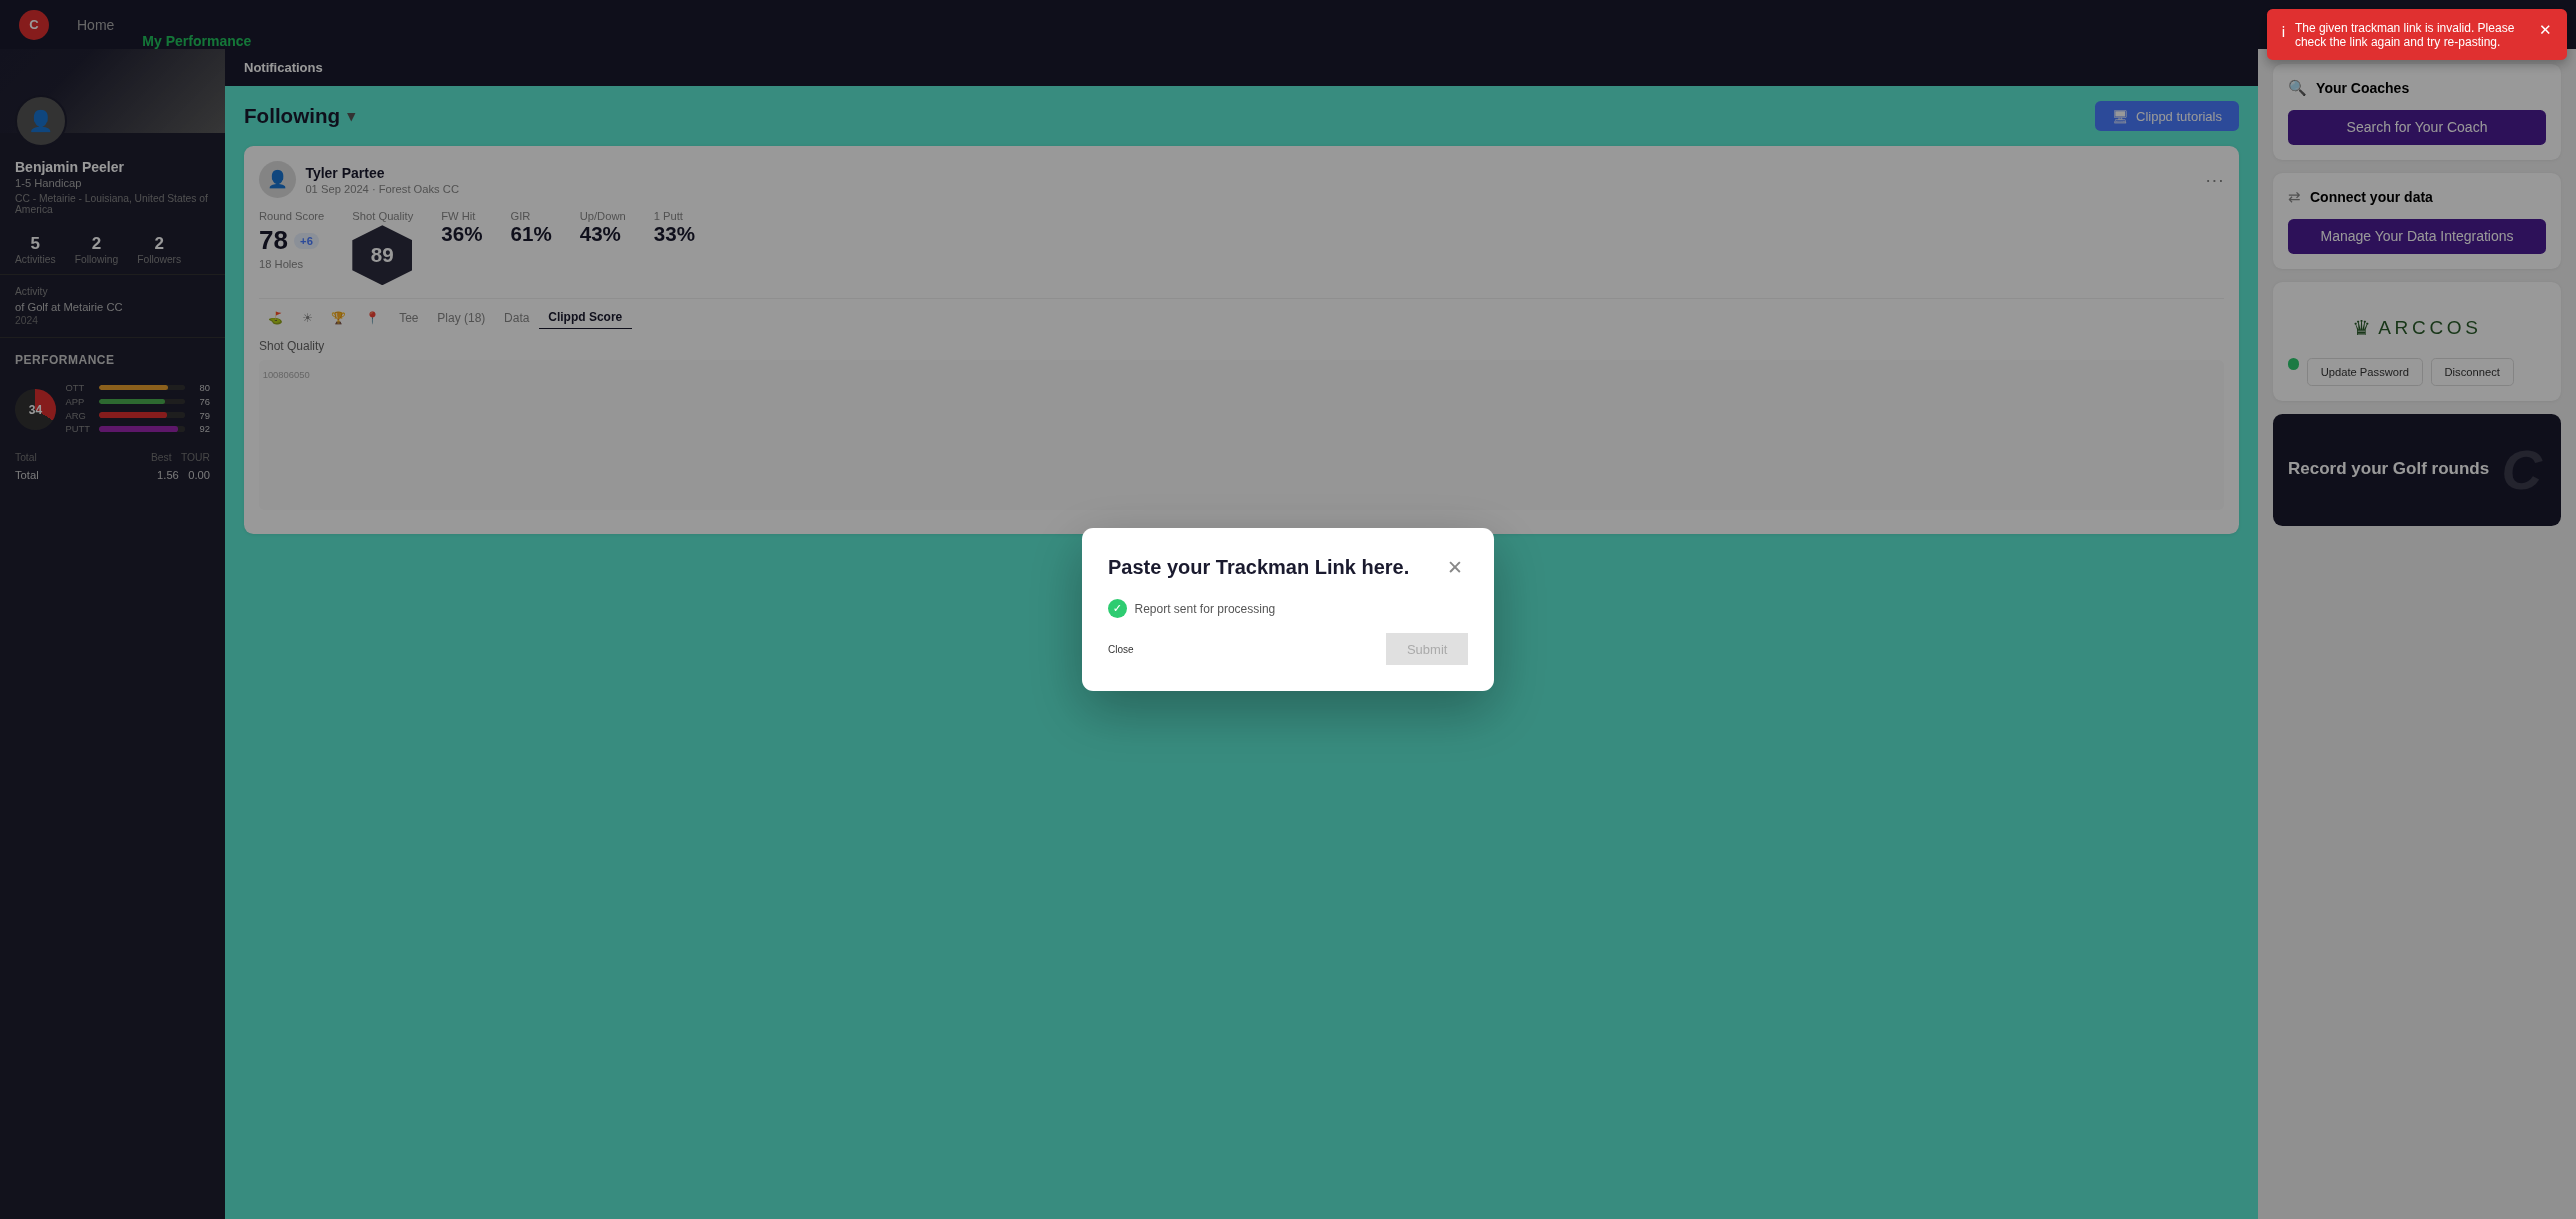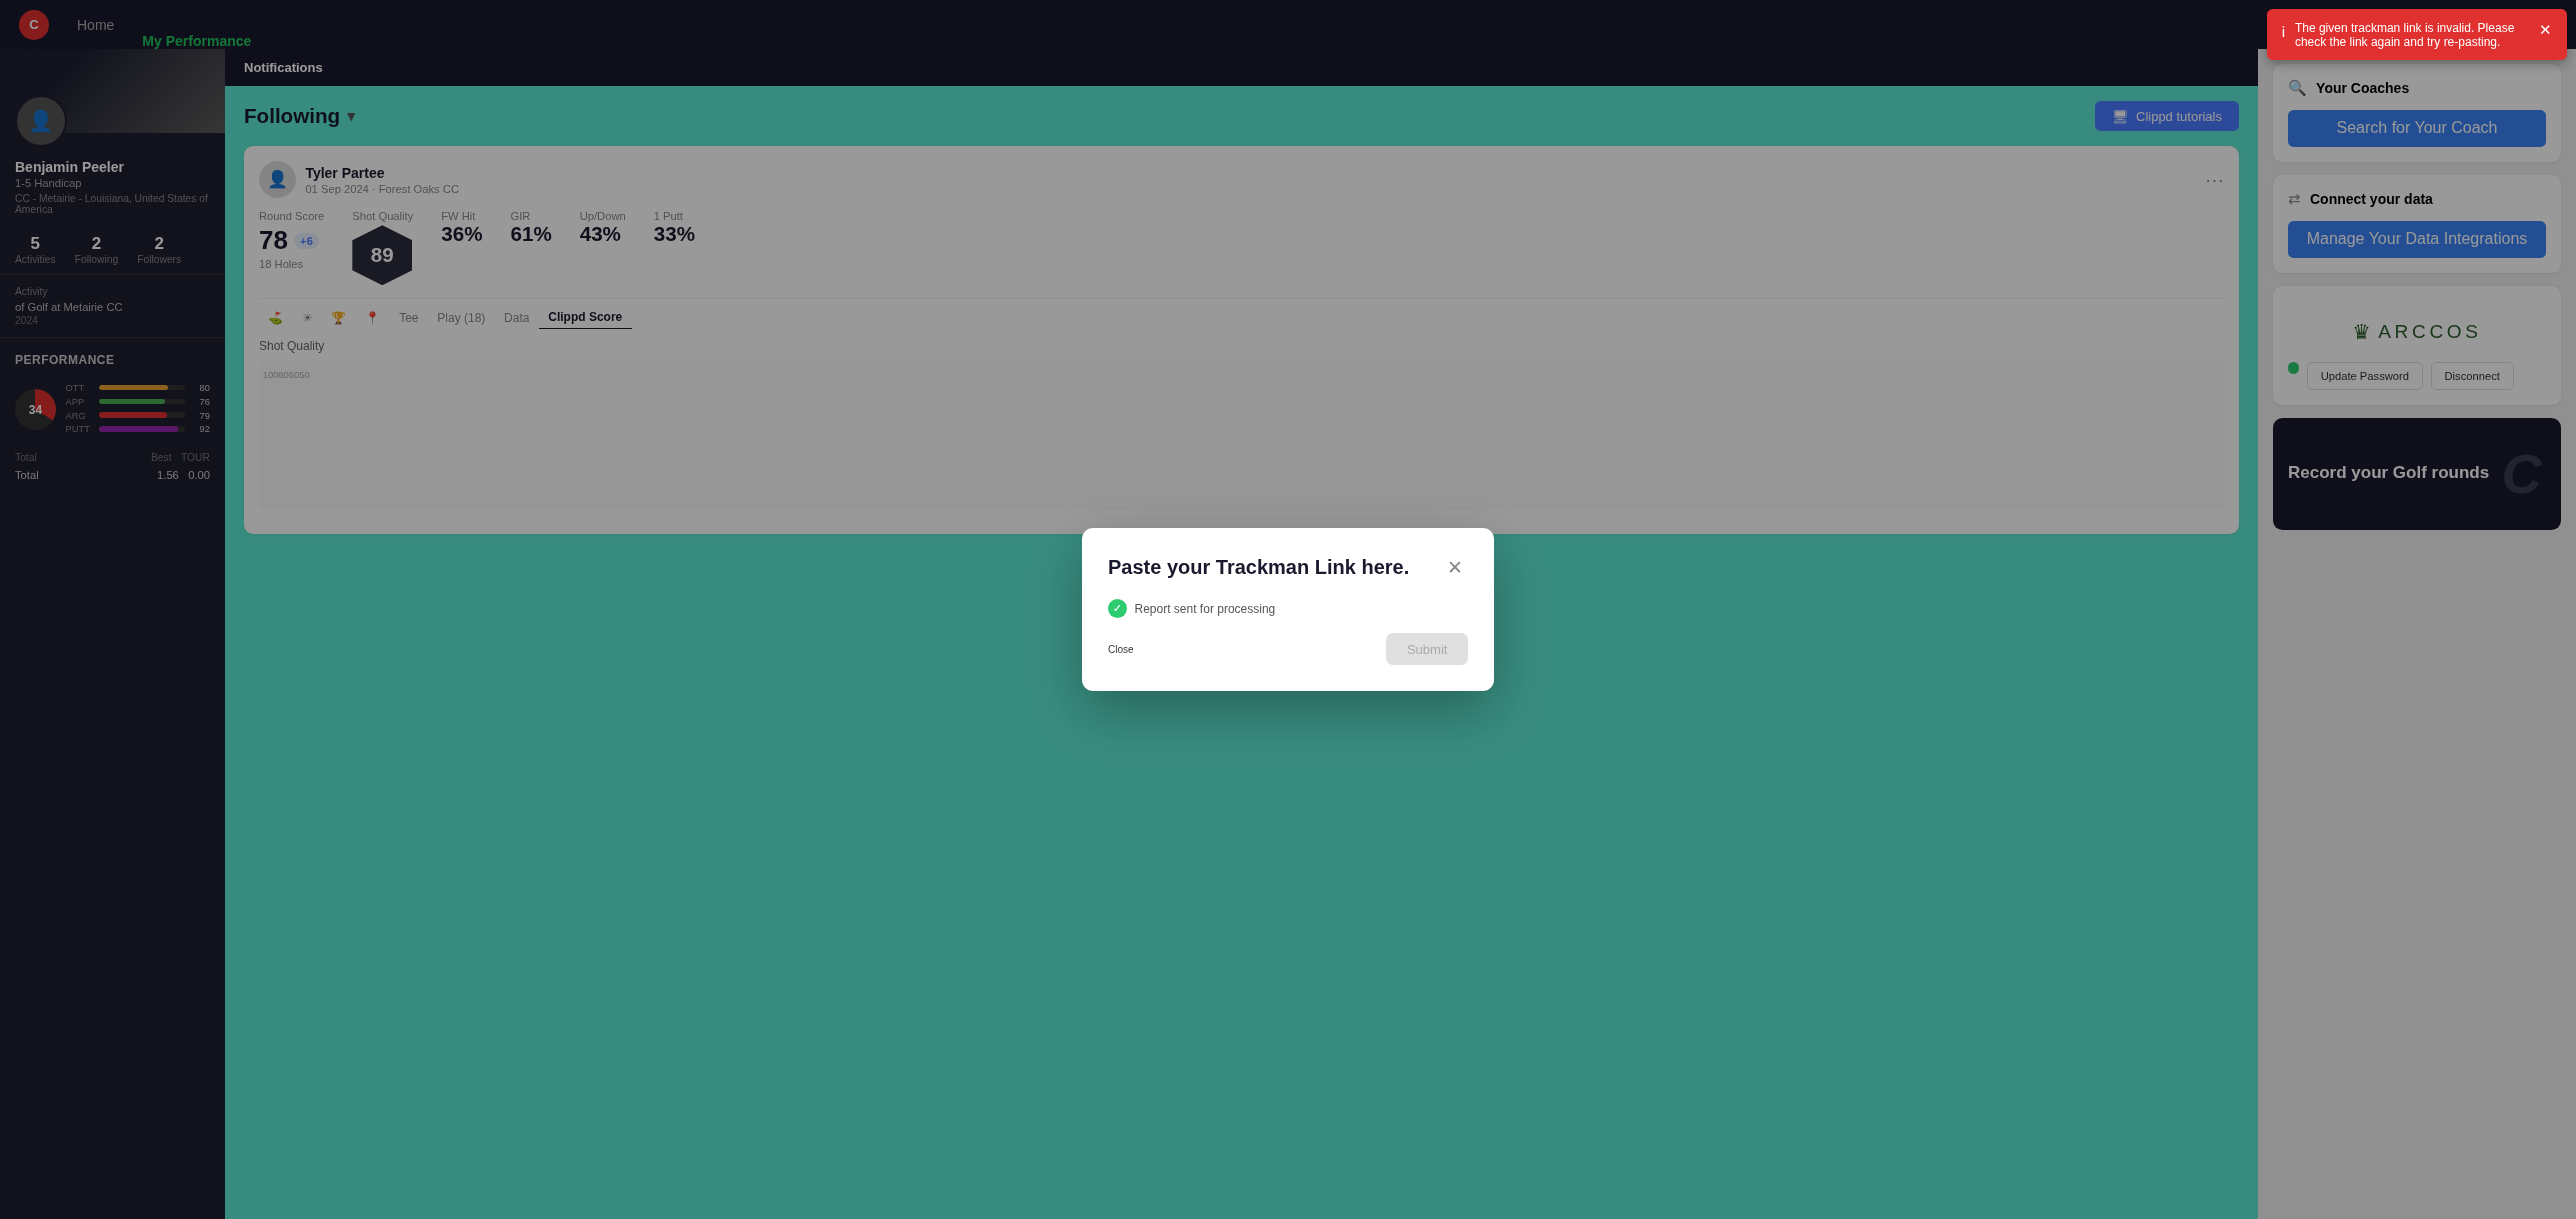--- a/index.html
+++ b/index.html
@@ -336,26 +336,26 @@
     }
     .panel-card-header {
       display: flex; align-items: center; gap: 9.4px;
       margin-bottom: 13px;
     }
     .panel-card-title { font-size: 14px; font-weight: 600; color: #000000; }
     .panel-search-icon { color: #888; font-size: 15px; }
 
     .panel-dark-btn {
       width: 100%;
-      background: #3b82f6;
+      background: #4c1d95;
       color: white;
       border: none;
       border-radius: 5.6px;
       padding: 9.4px;
-      font-size: 16px;
+      font-size: 14px;
       cursor: pointer;
       font-weight: 500;
     }
 
     .connect-icon { color: #888; font-size: 15px; }
 
     .arccos-logo {
       display: flex; align-items: center; justify-content: center;
       padding: 19px 0 9.4px;
     }
@@ -454,21 +454,21 @@
     }
     .modal-close-btn {
       background: none; border: none; cursor: pointer;
       font-size: 10px; font-weight: 500; color: #333;
       padding: 7.5px 0;
     }
     .modal-submit-btn {
       background: #e0e0e0;
       color: #aaa;
       border: none;
-      border-radius: 7px;
+      border-radius: 0;
       padding: 8.4px 20.6px;
       font-size: 13px;
       cursor: not-allowed;
     }
   </style>
 </head>
 <body>
 
 <nav class="top-nav">
   <div class="nav-logo">C</div>

